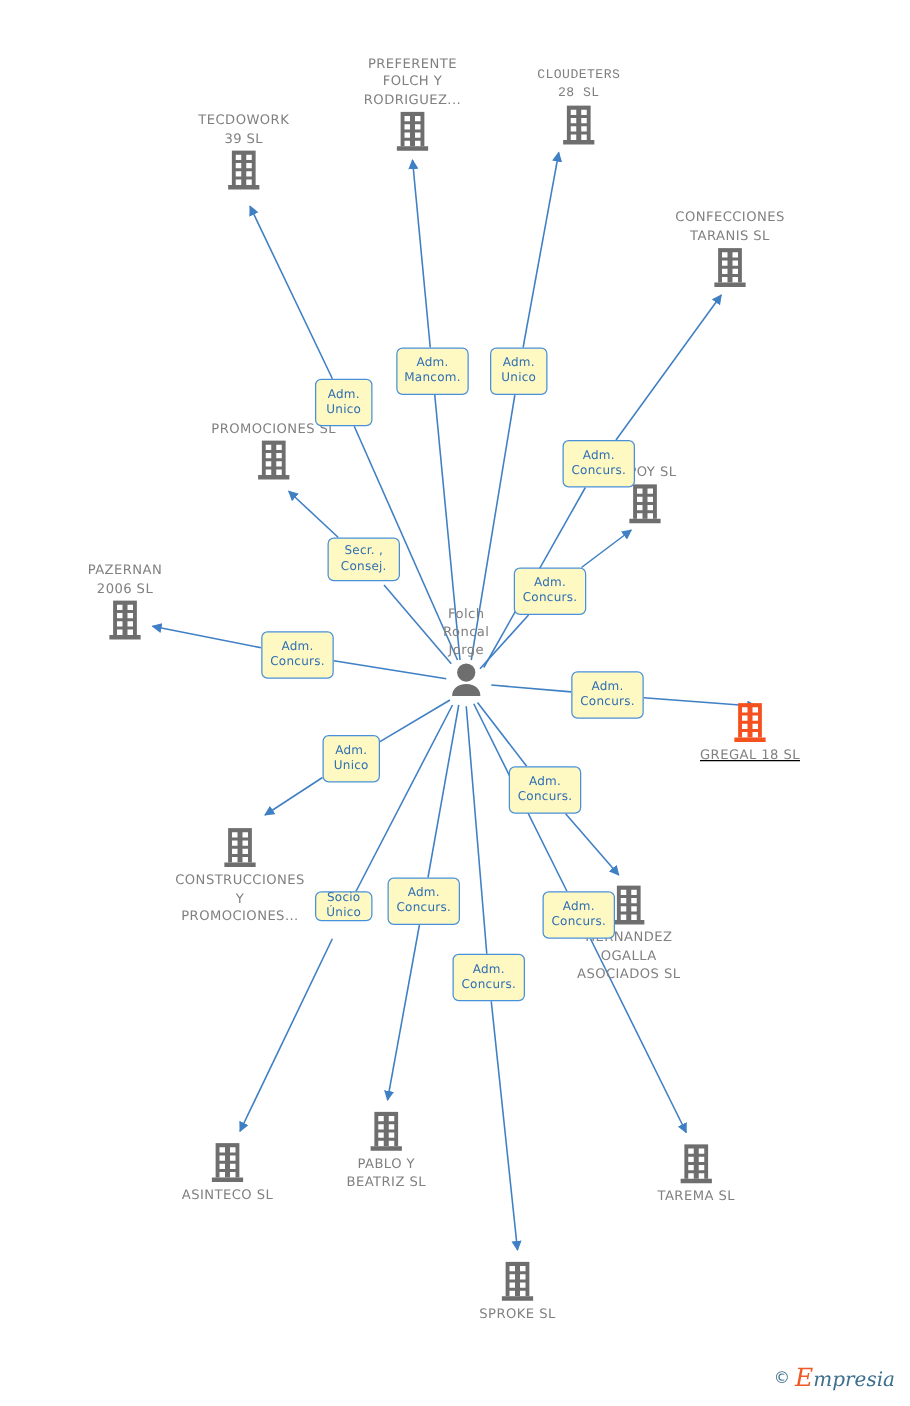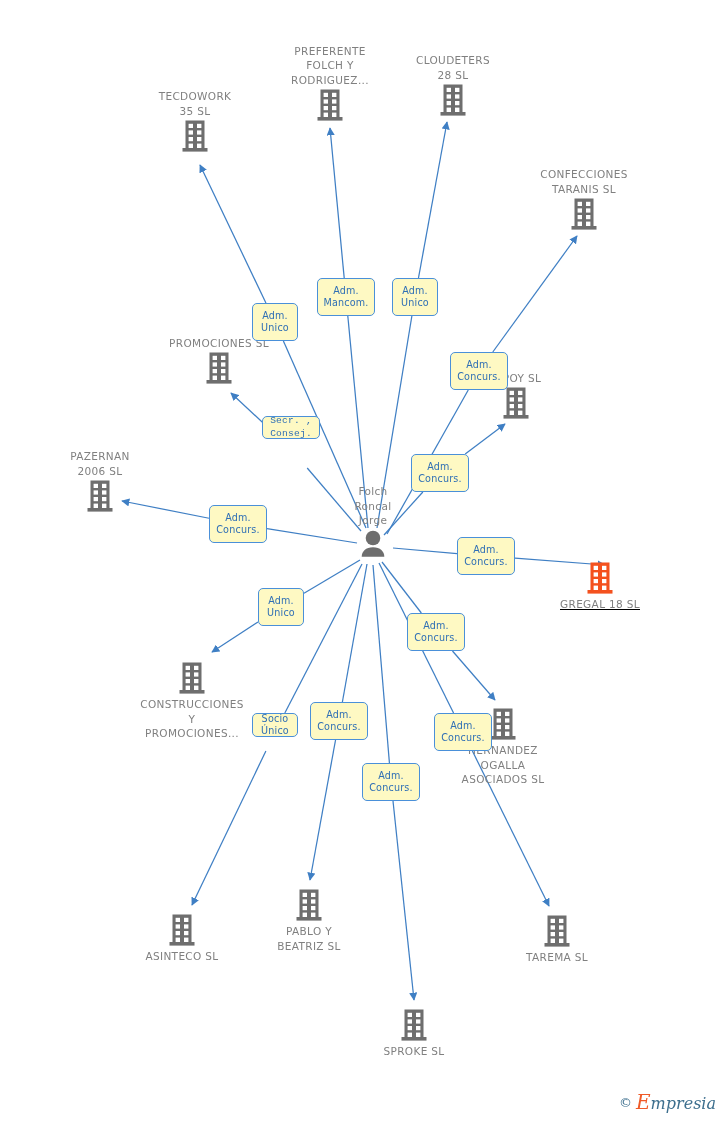--- a/index.html
+++ b/index.html
@@ -96,21 +96,21 @@
     </span>
   </div>
 
   <div id="footer">
     <span class="cmark">©</span>
     <span class="brand"><b>E</b><span>mpresia</span></span>
   </div>
 
 <div class="node above" id="node-tecdowork" style="left: 195px; top: 89px;">
       <span class="nlabel">TECDOWORK
-35  SL</span>
+39  SL</span>
       <span class="glyph">
         <svg width="28" height="34" viewBox="0 0 28 34" xmlns="http://www.w3.org/2000/svg">
           <rect class="b-body" x="4.5" y="1.5" width="19" height="27.5" fill="#6e6e6e"></rect>
           <rect x="7.6" y="4.8" width="4.4" height="4.2" fill="#fff"></rect>
           <rect x="16" y="4.8" width="4.4" height="4.2" fill="#fff"></rect>
           <rect x="7.6" y="11.4" width="4.4" height="4.2" fill="#fff"></rect>
           <rect x="16" y="11.4" width="4.4" height="4.2" fill="#fff"></rect>
           <rect x="7.6" y="18" width="4.4" height="4.2" fill="#fff"></rect>
           <rect x="16" y="18" width="4.4" height="4.2" fill="#fff"></rect>
           <rect x="7.6" y="24.6" width="4.4" height="4.6" fill="#fff"></rect>
@@ -131,21 +131,21 @@
           <rect x="7.6" y="11.4" width="4.4" height="4.2" fill="#fff"></rect>
           <rect x="16" y="11.4" width="4.4" height="4.2" fill="#fff"></rect>
           <rect x="7.6" y="18" width="4.4" height="4.2" fill="#fff"></rect>
           <rect x="16" y="18" width="4.4" height="4.2" fill="#fff"></rect>
           <rect x="7.6" y="24.6" width="4.4" height="4.6" fill="#fff"></rect>
           <rect x="16" y="24.6" width="4.4" height="4.6" fill="#fff"></rect>
           <rect class="b-body" x="1.5" y="29" width="25" height="3.6" fill="#6e6e6e"></rect>
         </svg>
       </span>
     </div>
-    <div class="node above" id="node-cloudeters" style="left: 453px; top: 53px;">
+    <div class="node above" id="node-cloudeters" style="left: 463px; top: 53px; font-family: Liberation Mono, monospace;">
       <span class="nlabel">CLOUDETERS
 28  SL</span>
       <span class="glyph">
         <svg width="28" height="34" viewBox="0 0 28 34" xmlns="http://www.w3.org/2000/svg">
           <rect class="b-body" x="4.5" y="1.5" width="19" height="27.5" fill="#6e6e6e"></rect>
           <rect x="7.6" y="4.8" width="4.4" height="4.2" fill="#fff"></rect>
           <rect x="16" y="4.8" width="4.4" height="4.2" fill="#fff"></rect>
           <rect x="7.6" y="11.4" width="4.4" height="4.2" fill="#fff"></rect>
           <rect x="16" y="11.4" width="4.4" height="4.2" fill="#fff"></rect>
           <rect x="7.6" y="18" width="4.4" height="4.2" fill="#fff"></rect>
@@ -351,21 +351,21 @@
       <span class="nlabel">SPROKE SL</span>
     </div>
     <div class="chip" style="left: 252px; top: 303px; width: 46px; height: 38px;">Adm.
 Unico</div>
     <div class="chip" style="left: 317px; top: 278px; width: 58px; height: 38px;">Adm.
 Mancom.</div>
     <div class="chip" style="left: 392px; top: 278px; width: 46px; height: 38px;">Adm.
 Unico</div>
     <div class="chip" style="left: 450px; top: 352px; width: 58px; height: 38px;">Adm.
 Concurs.</div>
-    <div class="chip" style="left: 262px; top: 416px; width: 58px; height: 23px; font-family: Liberation Mono, monospace;">Secr. ,
+    <div class="chip" style="left: 262px; top: 430px; width: 58px; height: 35px;">Secr. ,
 Consej.</div>
     <div class="chip" style="left: 411px; top: 454px; width: 58px; height: 38px;">Adm.
 Concurs.</div>
     <div class="chip" style="left: 209px; top: 505px; width: 58px; height: 38px;">Adm.
 Concurs.</div>
     <div class="chip" style="left: 457px; top: 537px; width: 58px; height: 38px;">Adm.
 Concurs.</div>
     <div class="chip" style="left: 258px; top: 588px; width: 46px; height: 38px;">Adm.
 Unico</div>
     <div class="chip" style="left: 407px; top: 613px; width: 58px; height: 38px;">Adm.

